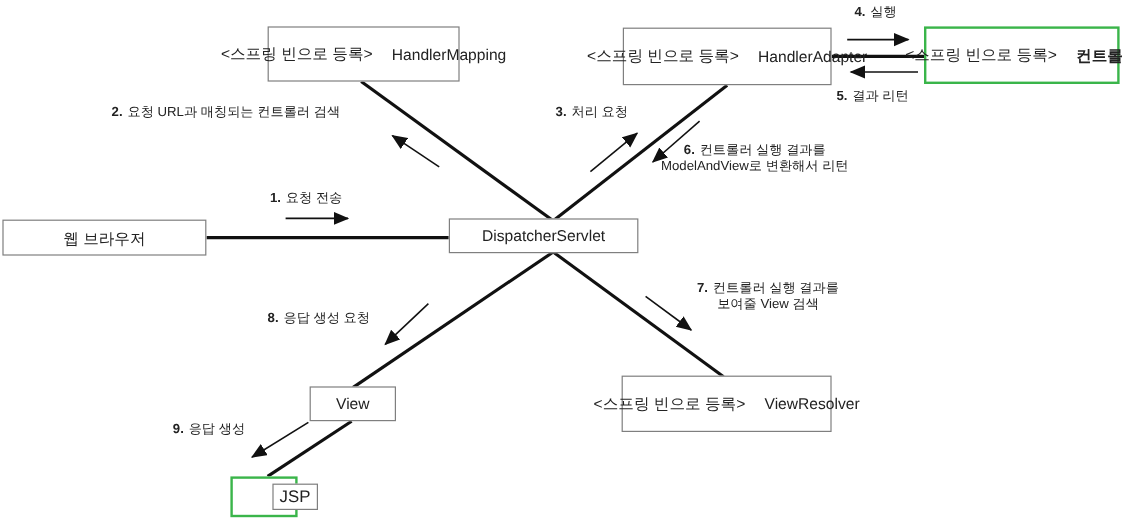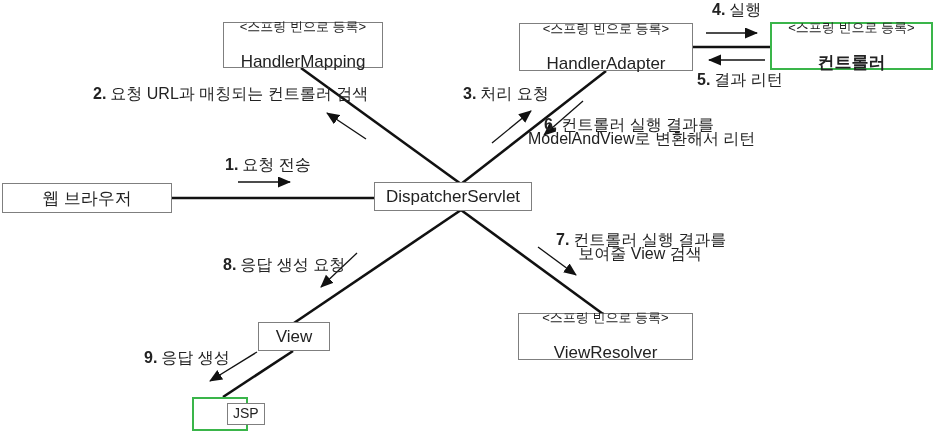--- a/index.html
+++ b/index.html
@@ -13,38 +13,38 @@
     position:relative;width:936px;height:435px;background:#ffffff;overflow:hidden;
     font-family:"Liberation Sans", sans-serif;color:var(--text-color);
   }
   #wires{position:absolute;left:0;top:0;width:936px;height:435px;}
   .thick{stroke:var(--line-color);stroke-width:2.6;}
   .thin{stroke:var(--line-color);stroke-width:1.3;}
   .ah-fill{fill:var(--line-color);}
   .box{
     position:absolute;box-sizing:border-box;background:#ffffff;
     border:1px solid var(--box-border);
-    display:flex;flex-direction:column;align-items:center;justify-content:center;
+    display:flex;flex-direction:row;align-items:center;justify-content:center;
     text-align:center;line-height:1.2;gap:16px;
   }
   .gborder{border:2.5px solid var(--highlight-green);}
   .stereo{font-size:13px;line-height:16px;white-space:nowrap;}
-  .bname{font-size:17px;line-height:21px;white-space:nowrap;}
+  .bname{font-size:13px;line-height:21px;white-space:nowrap;}
   .bold{font-weight:bold;}
   .jsp-outer{
     position:absolute;box-sizing:border-box;background:#ffffff;
     border:2.5px solid var(--highlight-green);
     display:flex;align-items:center;padding-left:30px;
   }
   .jsp-inner{
     box-sizing:border-box;border:1px solid var(--box-border);background:#fff;
     margin-left:3px;padding:1px 5px 2px 5px;font-size:14px;line-height:17px;
   }
   .lbl{
-    position:absolute;font-size:16px;line-height:14px;white-space:nowrap;
+    position:absolute;font-size:11px;line-height:14px;white-space:nowrap;
     color:var(--text-color);
   }
   .lbl .n{font-weight:bold;margin-right:4px;}
   .lbl.c{text-align:center;white-space:normal;}
   .lbl.c div{white-space:nowrap;}
 </style>
 </head>
 <body>
 
 <div id="stage">

